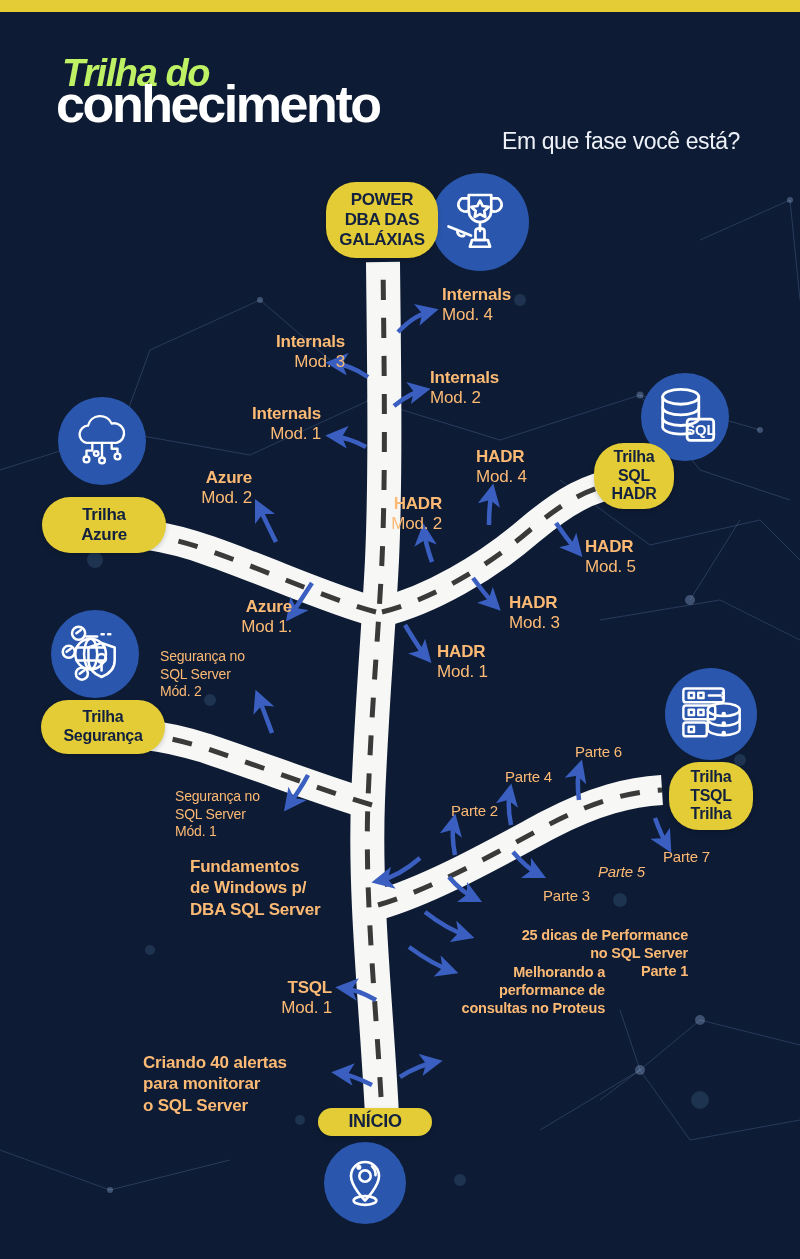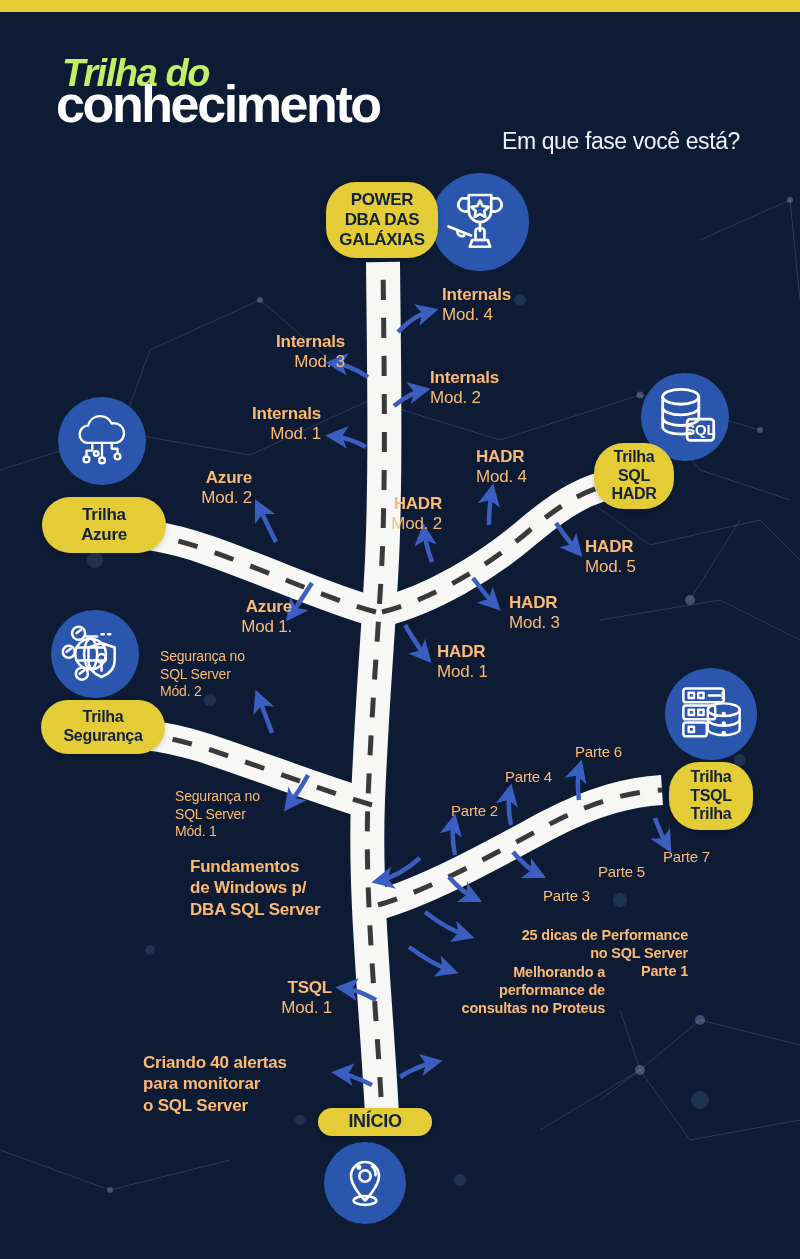--- a/index.html
+++ b/index.html
@@ -405,21 +405,21 @@
   </div>
   <div class="lab l sm" style="left:505px; top:768px; font-size:15px;">
     <span>Parte 4</span>
   </div>
   <div class="lab l sm" style="left:575px; top:743px; font-size:15px;">
     <span>Parte 6</span>
   </div>
   <div class="lab l sm" style="left:543px; top:887px; font-size:15px;">
     <span>Parte 3</span>
   </div>
-  <div class="lab l sm" style="left:598px; top:863px; font-size:15px;">
+  <div class="lab l sm" style="left:598px; top:863px; font-size:15px;font-style:italic;">
     <span>Parte 5</span>
   </div>
   <div class="lab l sm" style="left:663px; top:848px; font-size:15px;">
     <span>Parte 7</span>
   </div>
 
   <div class="lab r block" style="right:112px; top:926px; width:300px; font-size:14.5px;">
     <span>25 dicas de Performance</span><br>
     <span>no SQL Server</span><br>
     <span>Parte 1</span>

